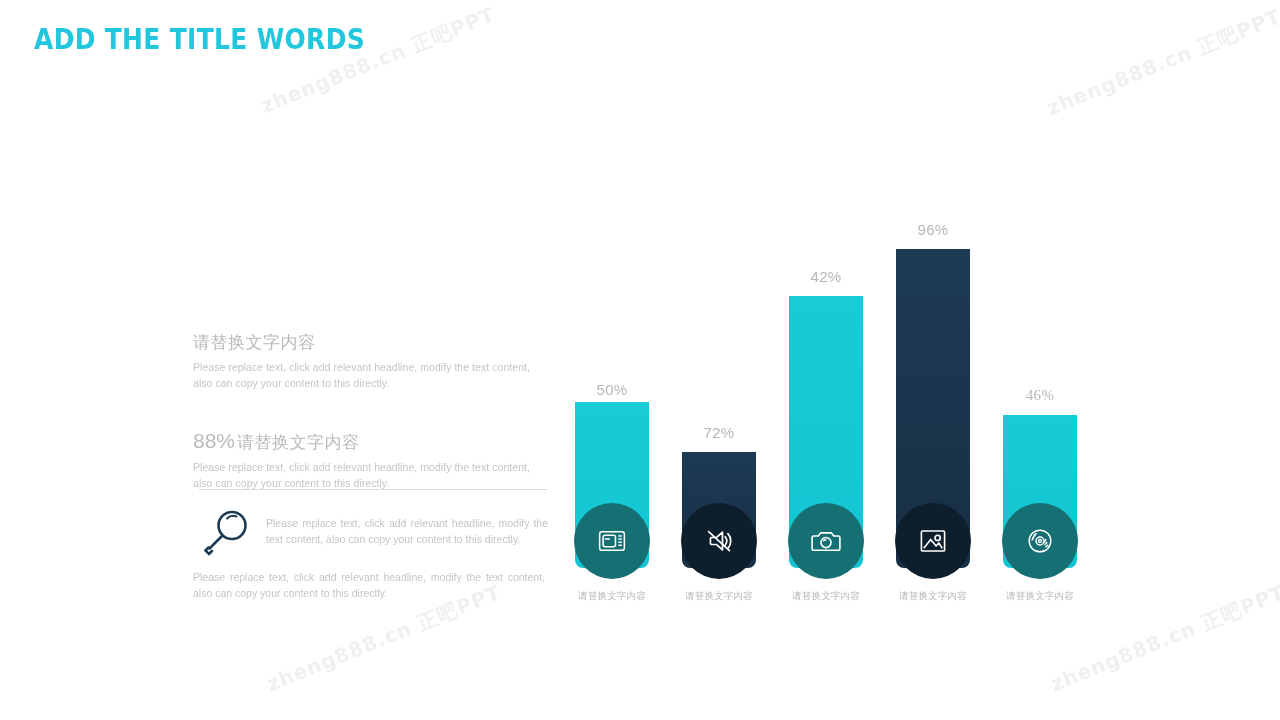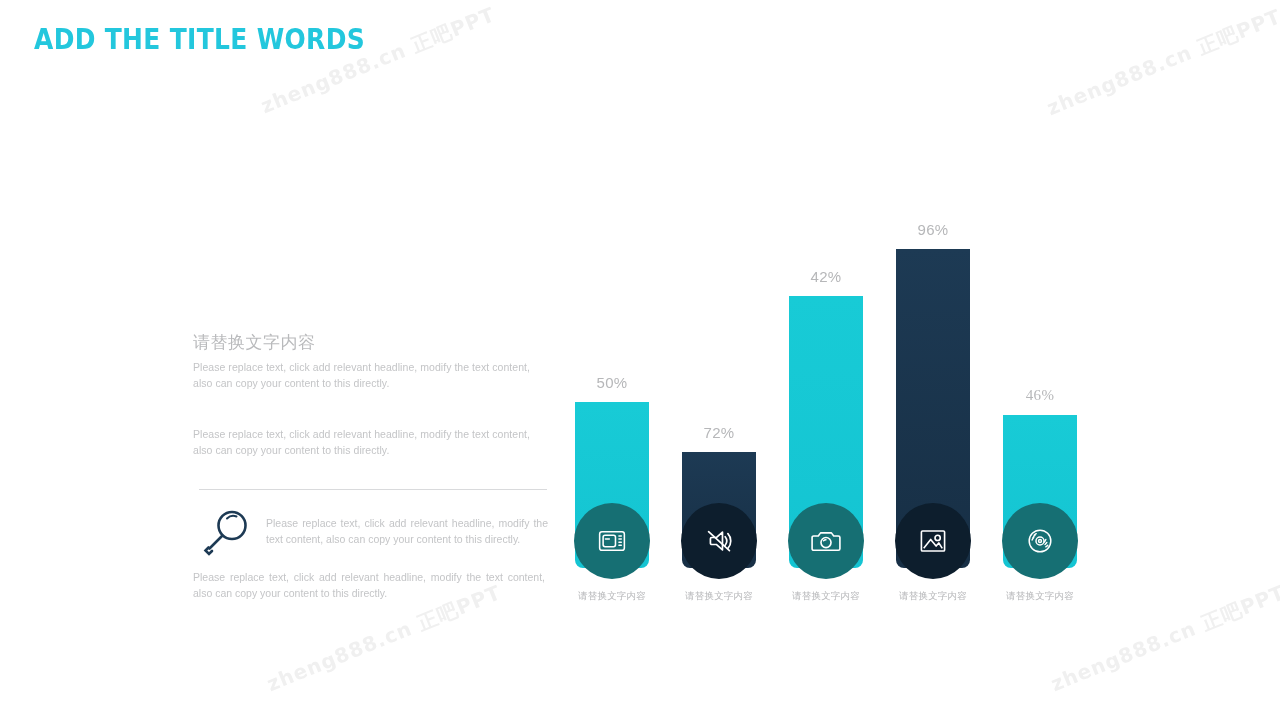--- a/index.html
+++ b/index.html
@@ -174,20 +174,21 @@
 
   <div id="title">ADD THE TITLE WORDS</div>
 
   <div id="left-col">
     <div>
       <div class="block-heading">请替换文字内容</div>
       <div class="block-body">Please replace text, click add relevant headline, modify the text content, also can copy your content to this directly.</div>
     </div>
     <div class="block-spacer"></div>
     <div>
+      <div class="block-heading"><span class="pct">88%</span><span>请替换文字内容</span></div>
       <div class="block-body">Please replace text, click add relevant headline, modify the text content, also can copy your content to this directly.</div>
     </div>
   </div>
 
   <div id="divider"></div>
 
   <div id="magnifier-row">
     <span id="magnifier-icon">
       <svg viewBox="0 0 54 54" width="54" height="54" fill="none" stroke="#1d3a54" stroke-width="2.6" stroke-linecap="round">
         <circle cx="32" cy="20.5" r="13.5"></circle>
@@ -196,21 +197,21 @@
         <path d="M27 13.5 A9 9 0 0 1 36.5 11.5" stroke-width="2"></path>
       </svg>
     </span>
     <span id="magnifier-text">Please replace text, click add relevant headline, modify the text content, also can copy your content to this directly.</span>
   </div>
 
   <div id="bottom-para">Please replace text, click add relevant headline, modify the text content, also can copy your content to this directly.</div>
 
   <div id="chart">
       <div class="bar-col" style="left: 14px;">
-        <div class="bar-value" style="top: 184px;">50%</div>
+        <div class="bar-value" style="top: 191px;">50%</div>
         <div class="bar-rect cyan" style="top: 212px; height: 166px;"></div>
         <div class="bar-circle cyan" style="top: 313px; left: 0px;">
           <svg viewBox="0 0 44 44" width="34" height="34" fill="none" stroke="#ffffff" stroke-width="2" stroke-linejoin="round">
             <rect x="6" y="10" width="32" height="24" rx="3"></rect>
             <rect x="10.5" y="14.5" width="16" height="15" rx="2.5"></rect>
             <path d="M13.5 19.5h5" stroke-linecap="round"></path>
             <path d="M31 15.5h3M31 19.5h3M31 23.5h3M31 27.5h3" stroke-linecap="round"></path>
           </svg>
         </div>
         <div class="bar-caption" style="top: 400px;">请替换文字内容</div>

